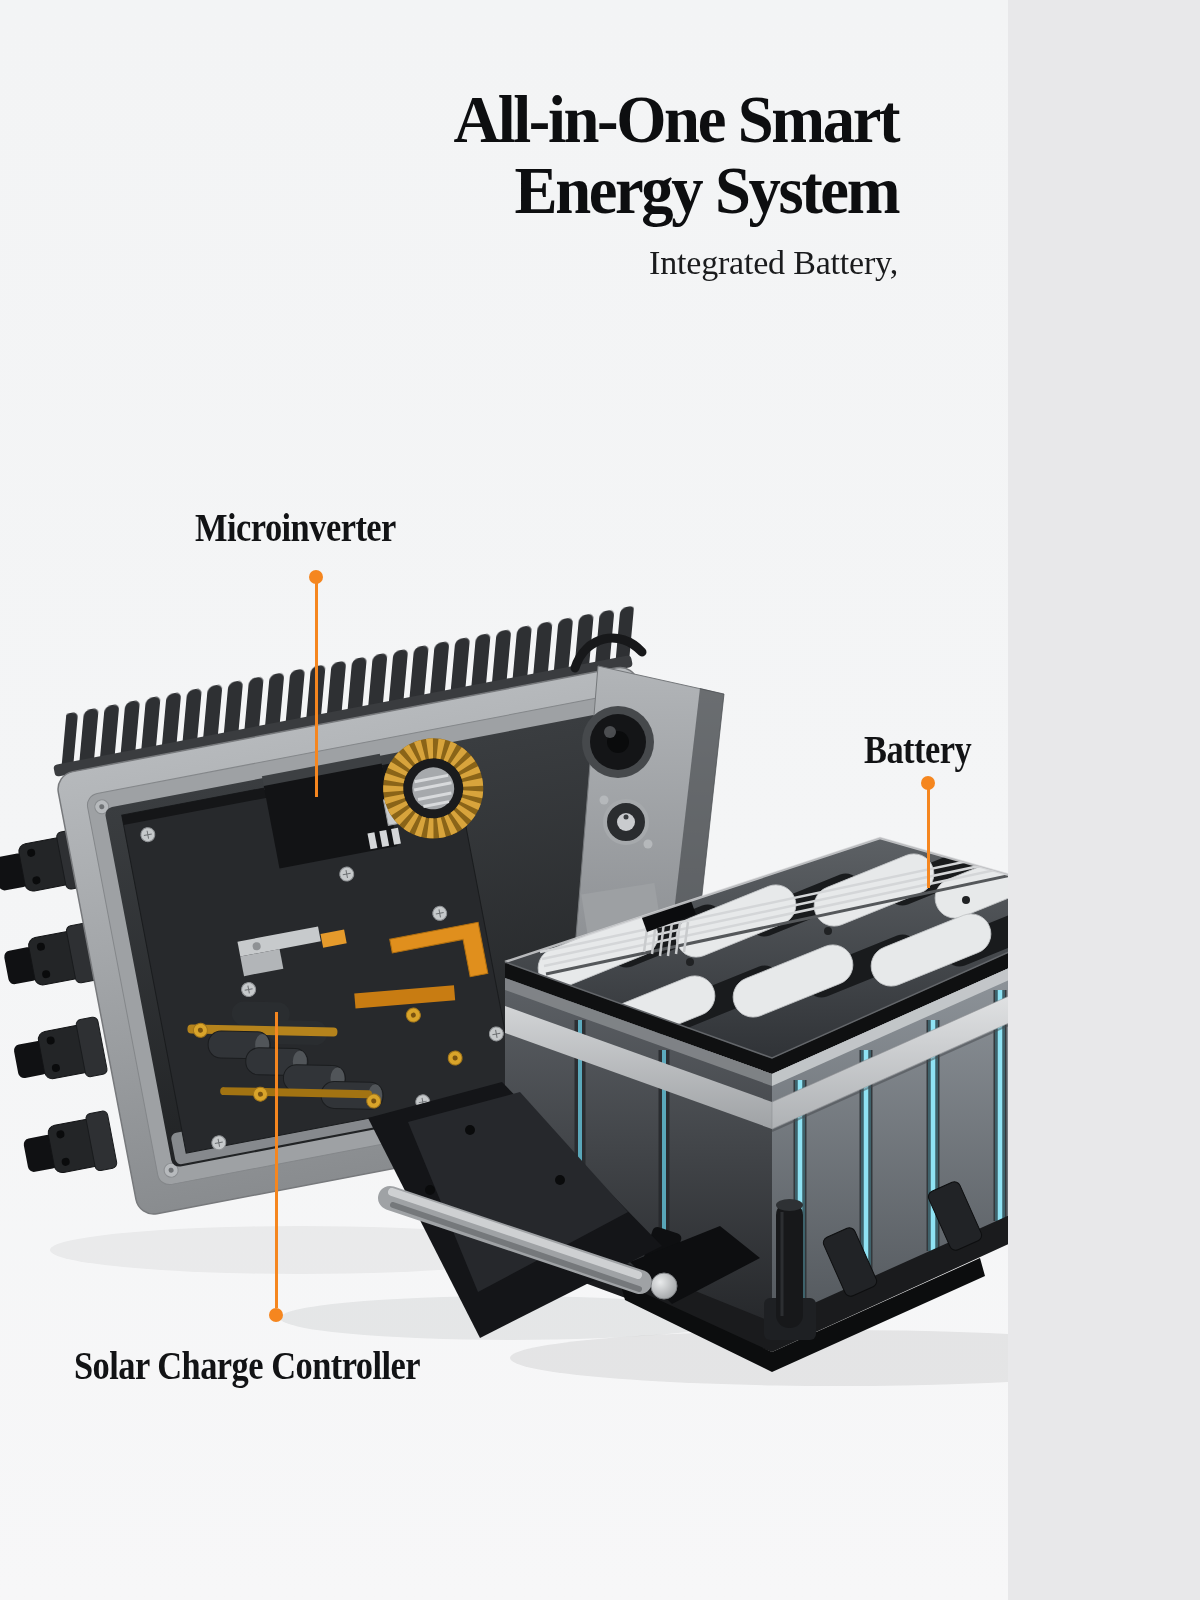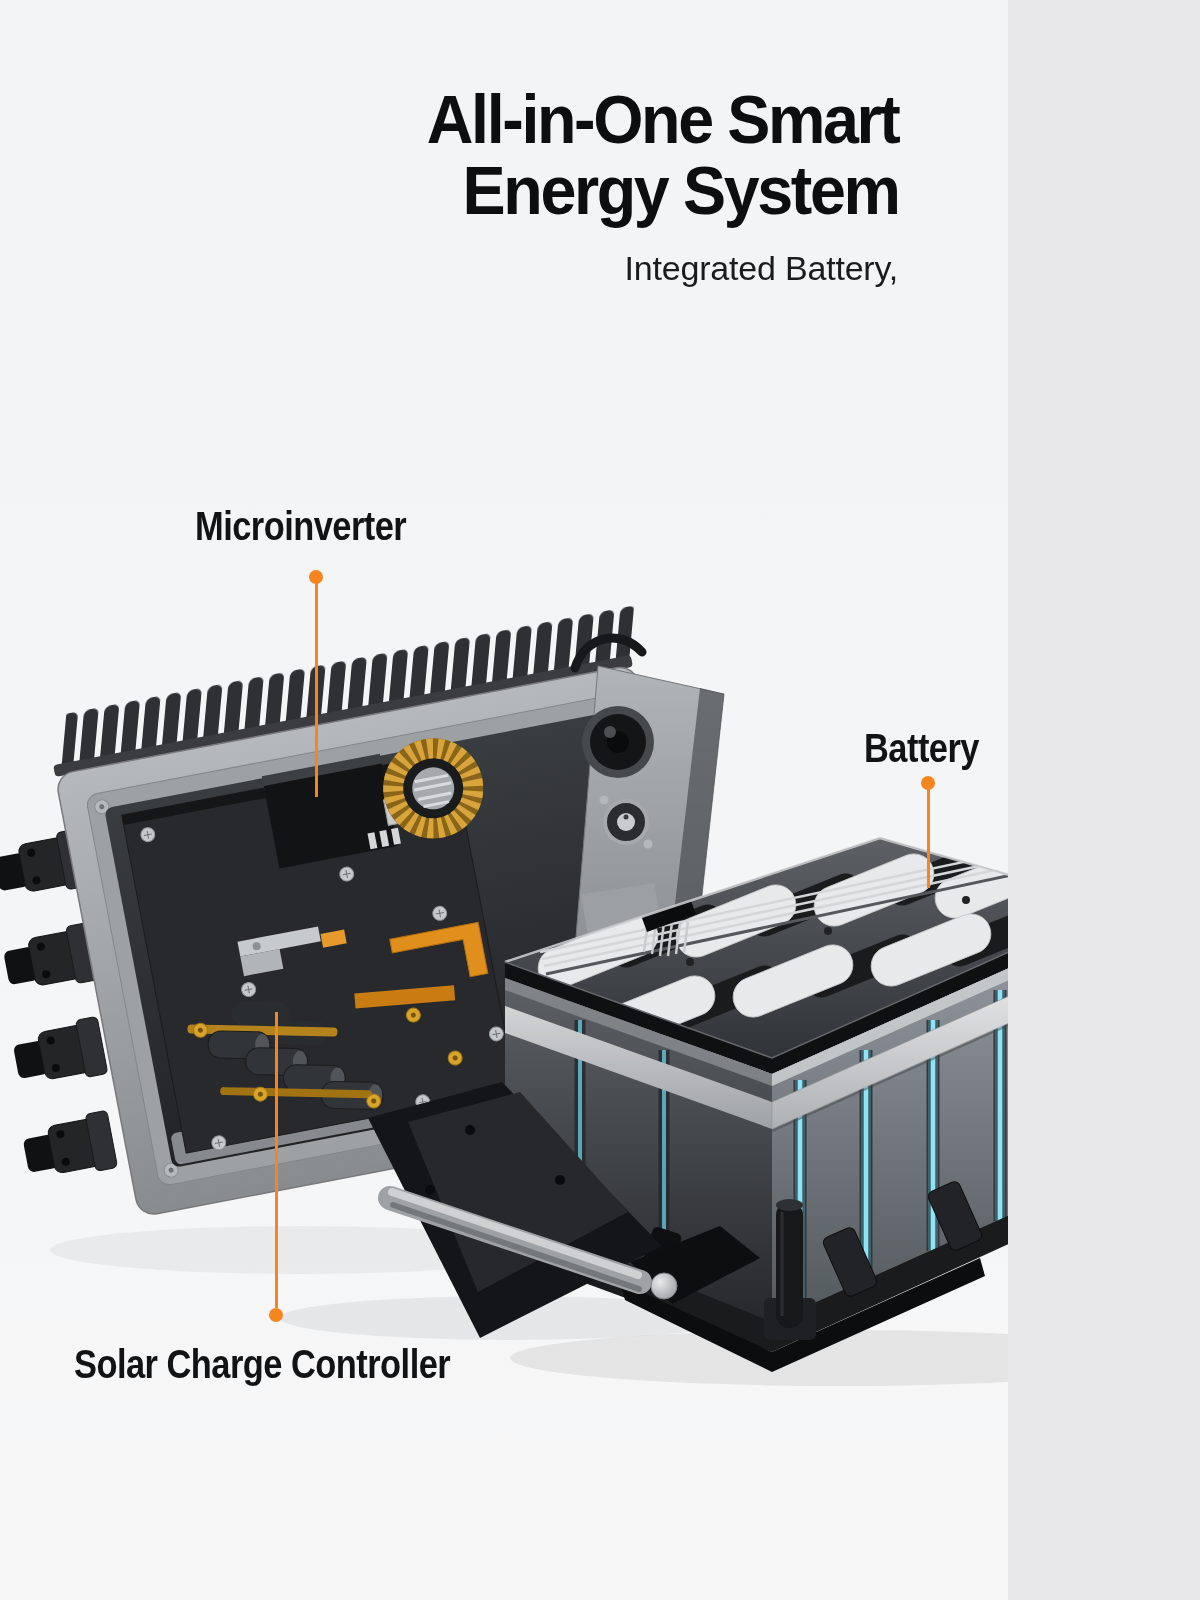--- a/index.html
+++ b/index.html
@@ -1,28 +1,28 @@
 <!DOCTYPE html>
 <html style="--accent: #F5861F;"><head>
 <meta charset="utf-8">
 <style>
   html,body{margin:0;padding:0;background:#e8e8ea;}
   .page{
     position:relative;width:1008px;height:1600px;overflow:hidden;
     background:linear-gradient(180deg,#f3f4f5 0%,#f4f5f6 55%,#f7f7f8 100%);
-    font-family:Liberation Sans, sans-serif;
+    font-family:Liberation Serif, serif;
   }
   .illustration{position:absolute;left:0;top:0;width:1200px;height:1600px;}
   .header{position:absolute;top:84px;right:110px;text-align:right;}
   .title{
     font-weight:700;font-size:68px;line-height:71px;letter-spacing:-2.5px;
     color:#0d0e10;transform:scaleX(.95);transform-origin:100% 0;white-space:nowrap;
   }
   .subtitle{
-    margin-top:20px;font-weight:400;font-size:34px;line-height:45px;
+    margin-top:14px;font-weight:400;font-size:34px;line-height:45px;
     letter-spacing:-.2px;color:#1a1b1d;white-space:nowrap;
   }
   .callout-label{
     position:absolute;font-weight:700;font-size:40px;letter-spacing:-.6px;
     color:#121315;white-space:nowrap;transform:scaleX(.86);transform-origin:0 50%;
   }
   .callout-line{position:absolute;width:3px;background:var(--accent,#F5861F);}
   .callout-dot{
     position:absolute;width:14px;height:14px;border-radius:50%;
     background:var(--accent,#F5861F);

